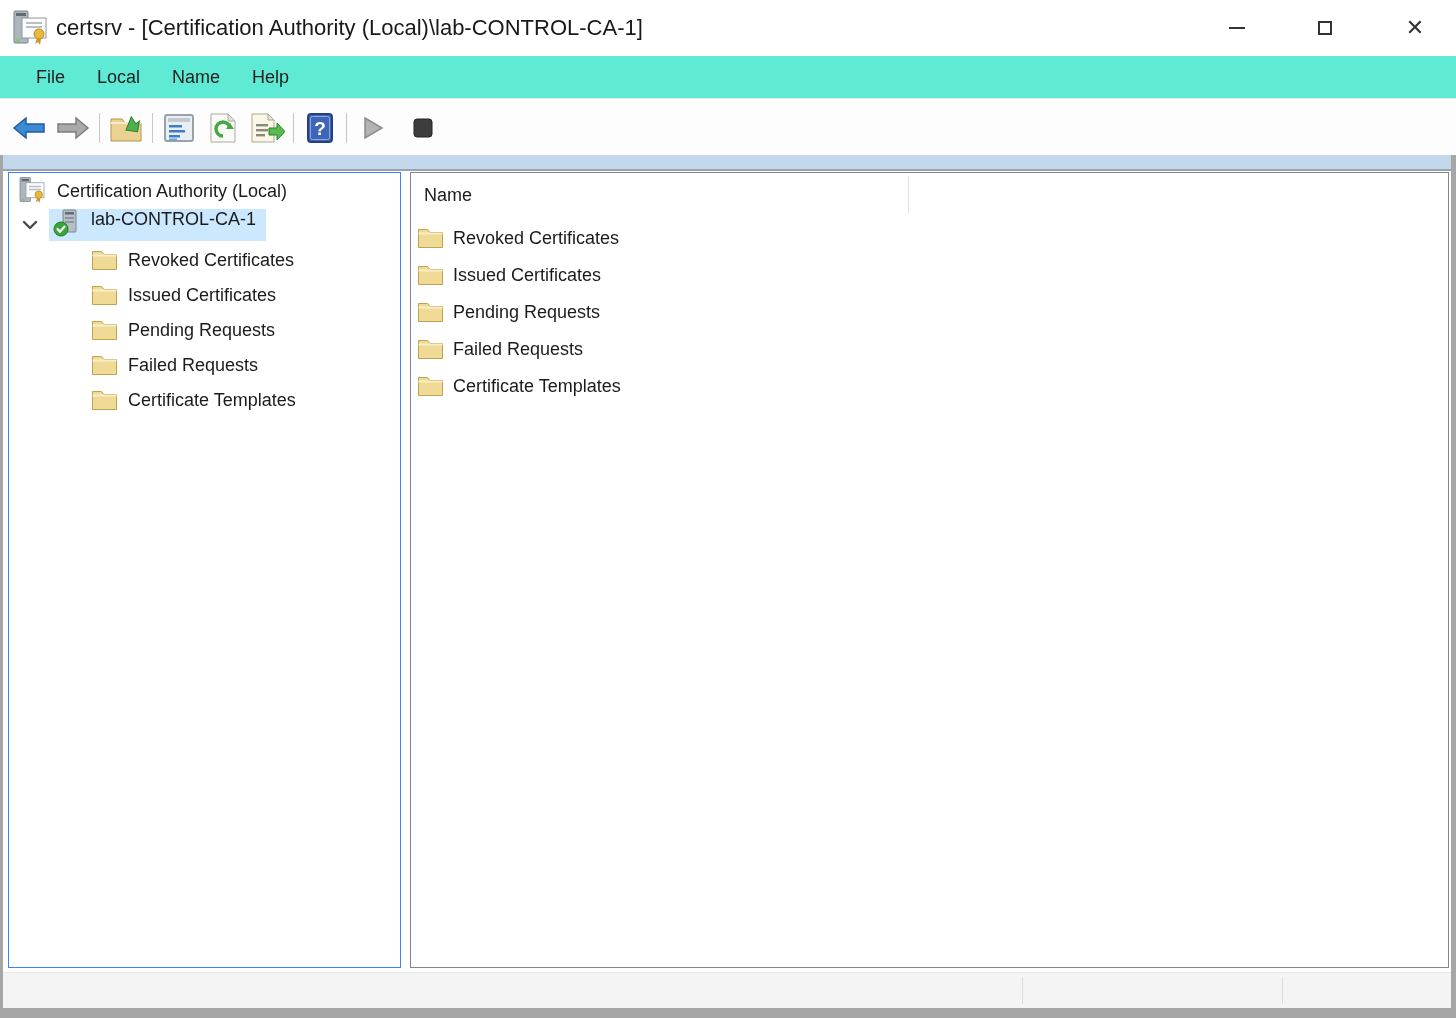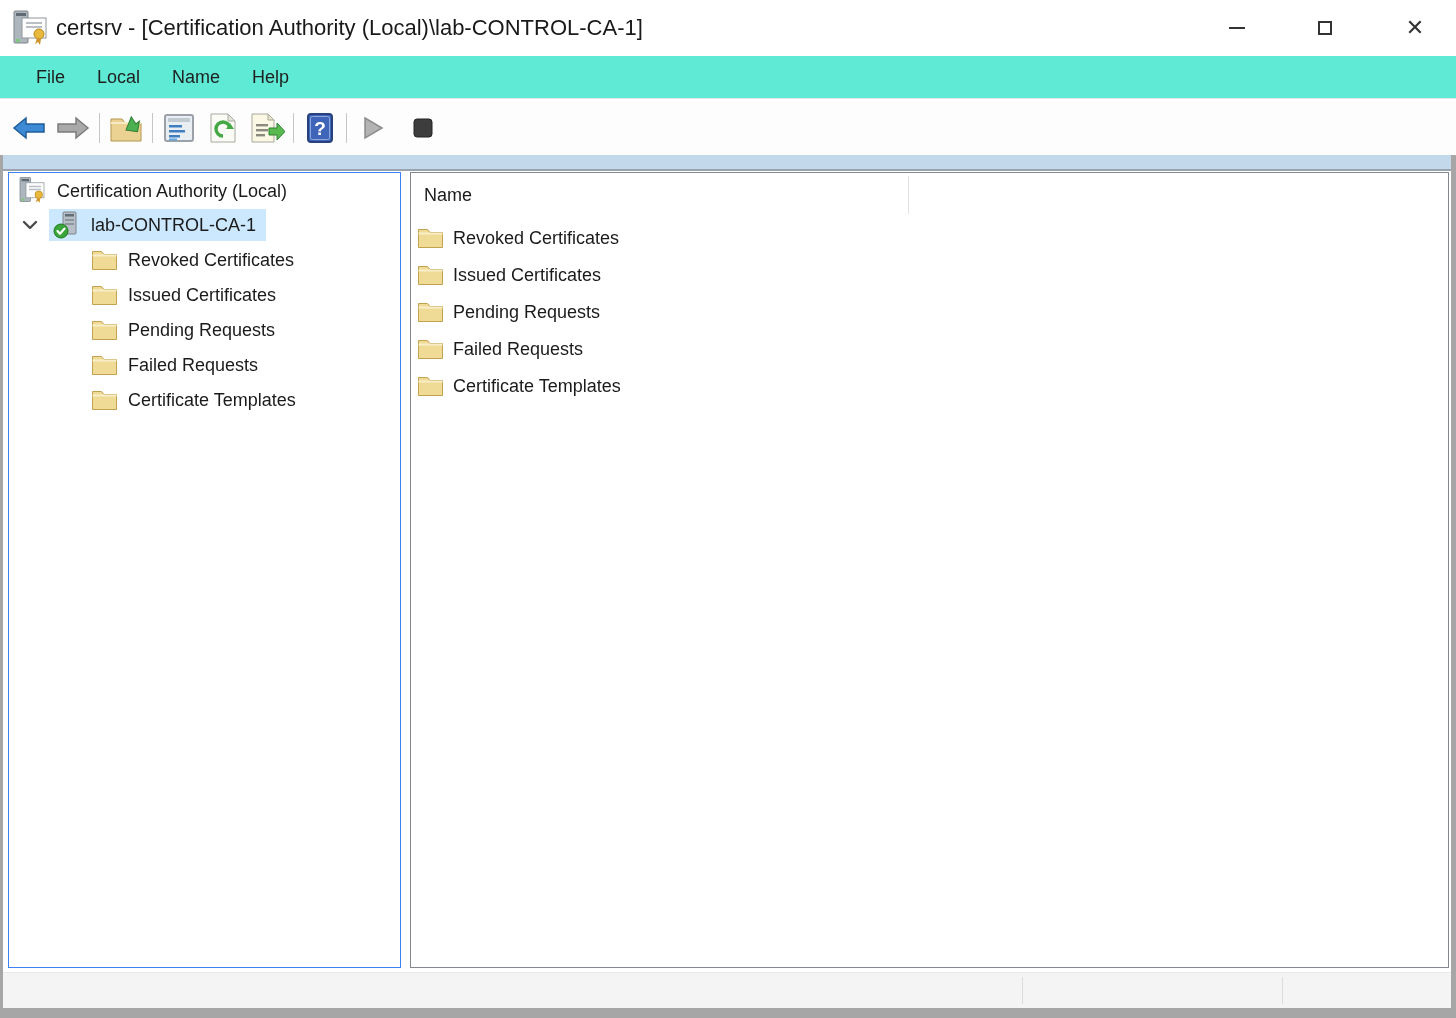--- a/index.html
+++ b/index.html
@@ -54,21 +54,21 @@
     background:#fff; border:1px solid #828790; }
 
   .tree-row { position:absolute; left:0; right:2px; height:32px; display:flex; align-items:center;
     font-size:18px; color:#1b1b1b; white-space:nowrap; }
   .row-root  { top:2px; }
   .row-ca    { top:36px; }
   .row-c0 { top:71px; } .row-c1 { top:106px; } .row-c2 { top:141px; }
   .row-c3 { top:176px; } .row-c4 { top:211px; }
   .indent-root { padding-left:8px; }
   .chev { width:18px; height:18px; margin-left:12px; }
-  .ca-select { display:flex; align-items:center; height:32px; margin-left:10px;
+  .ca-select { display:flex; height:32px; margin-left:10px;
     padding:0 10px 0 4px; background:#cce8ff; }
   .child-ico { margin-left:82px; }
   .tree-label { margin-left:10px; }
 
   
   .list-header { position:absolute; top:0; left:0; right:0; height:44px;
     font-size:18px; color:#1b1b1b; }
   .list-header .hdr-label { position:absolute; left:13px; top:0; line-height:44px; }
   .col-divider { position:absolute; left:497px; top:3px; height:38px; width:1px; background:#e2e2e2; }
   .list-row { position:absolute; left:6px; right:6px; height:36px; display:flex; align-items:center;

